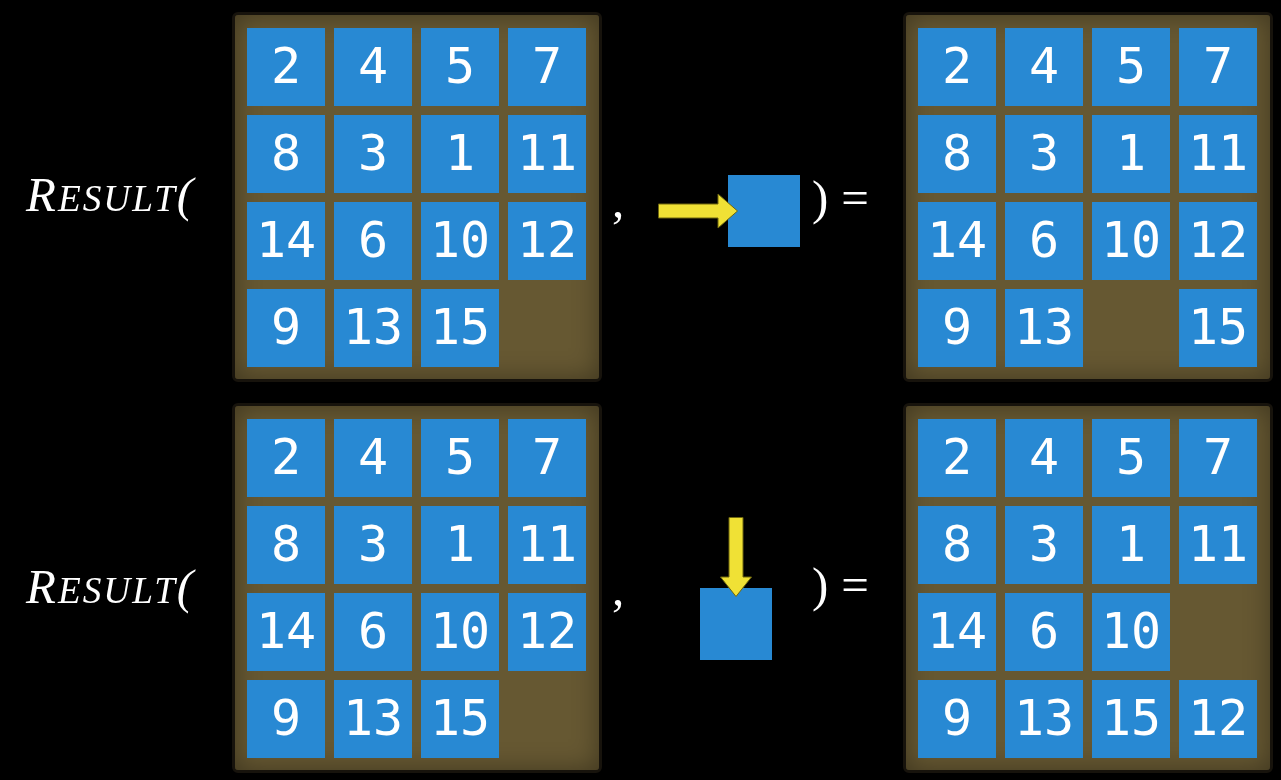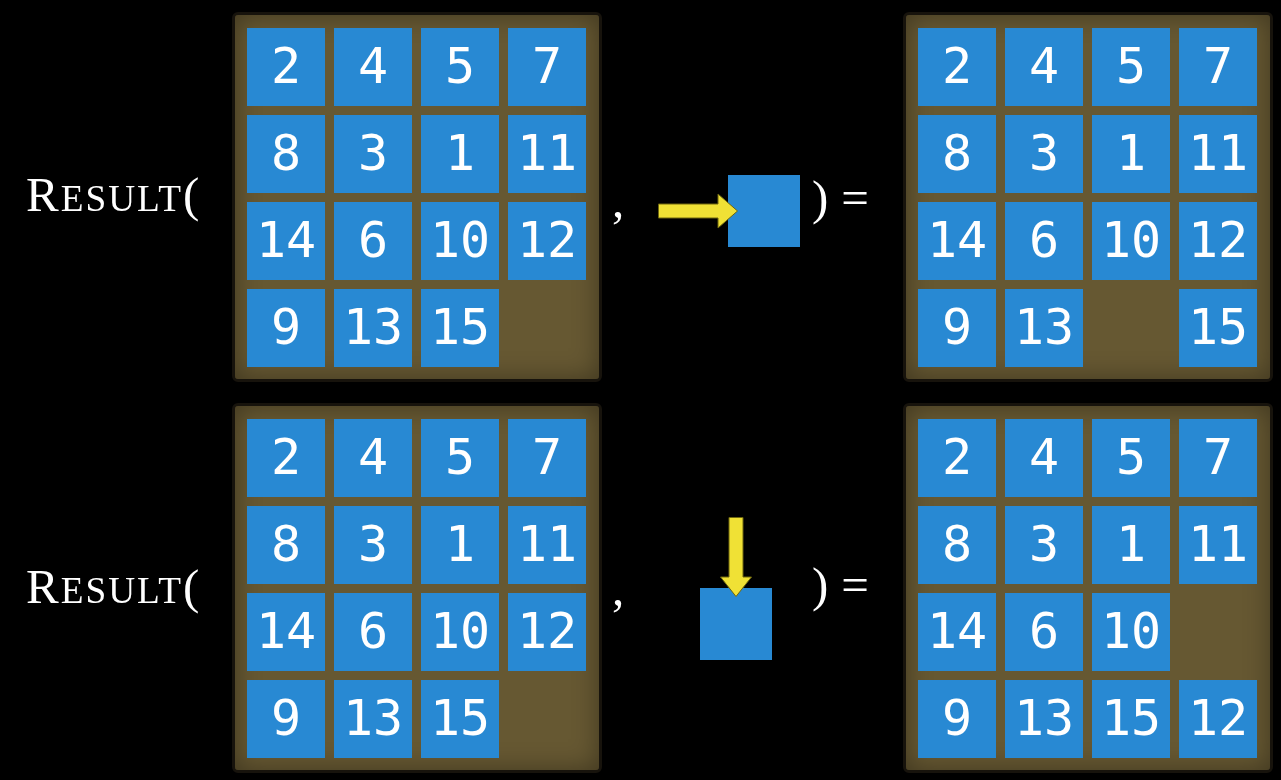--- a/index.html
+++ b/index.html
@@ -17,20 +17,21 @@
 
   
   .fn-label {
     position: absolute;
     color: var(--text-white, #fff);
     font-family: "Liberation Serif", serif;
     font-size: 49px;
     line-height: 1.2;
     letter-spacing: 2px;
     white-space: nowrap;
+    font-style: italic;
   }
   .fn-rest { font-size: 0.76em; }
   .fn-paren { letter-spacing: 0; }
 
   .comma {
     position: absolute;
     color: var(--text-white, #fff);
     font-family: "Liberation Serif", serif;
     font-size: 49px;
     line-height: 1.2;

